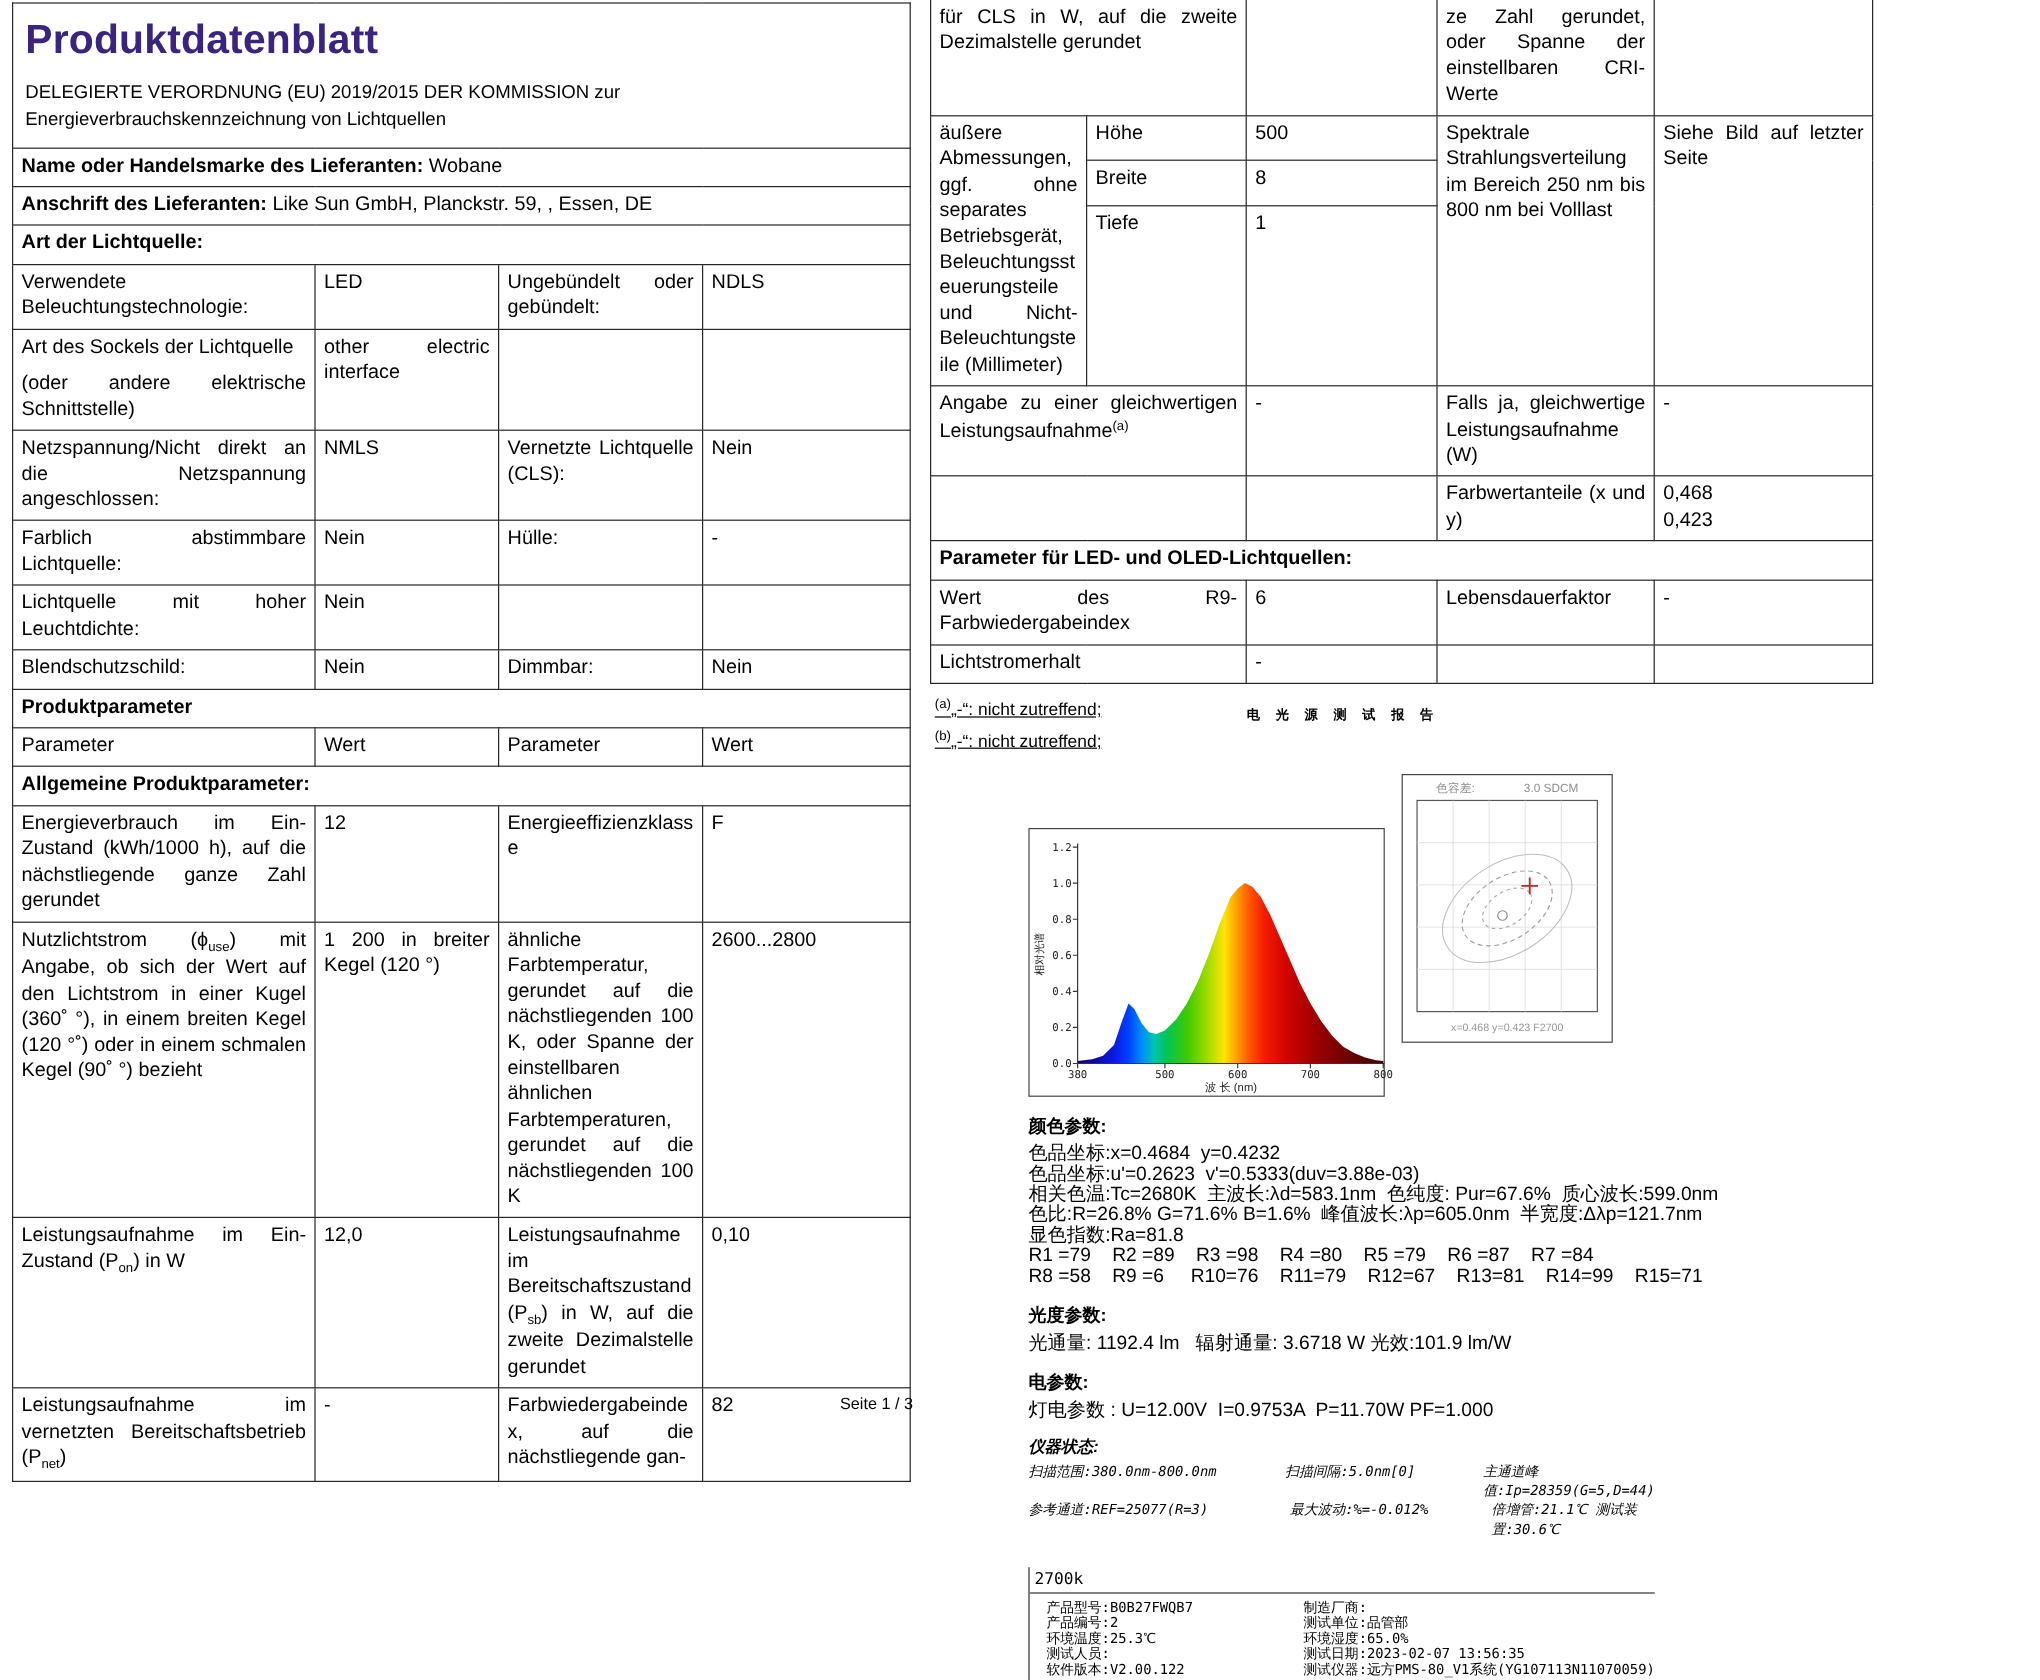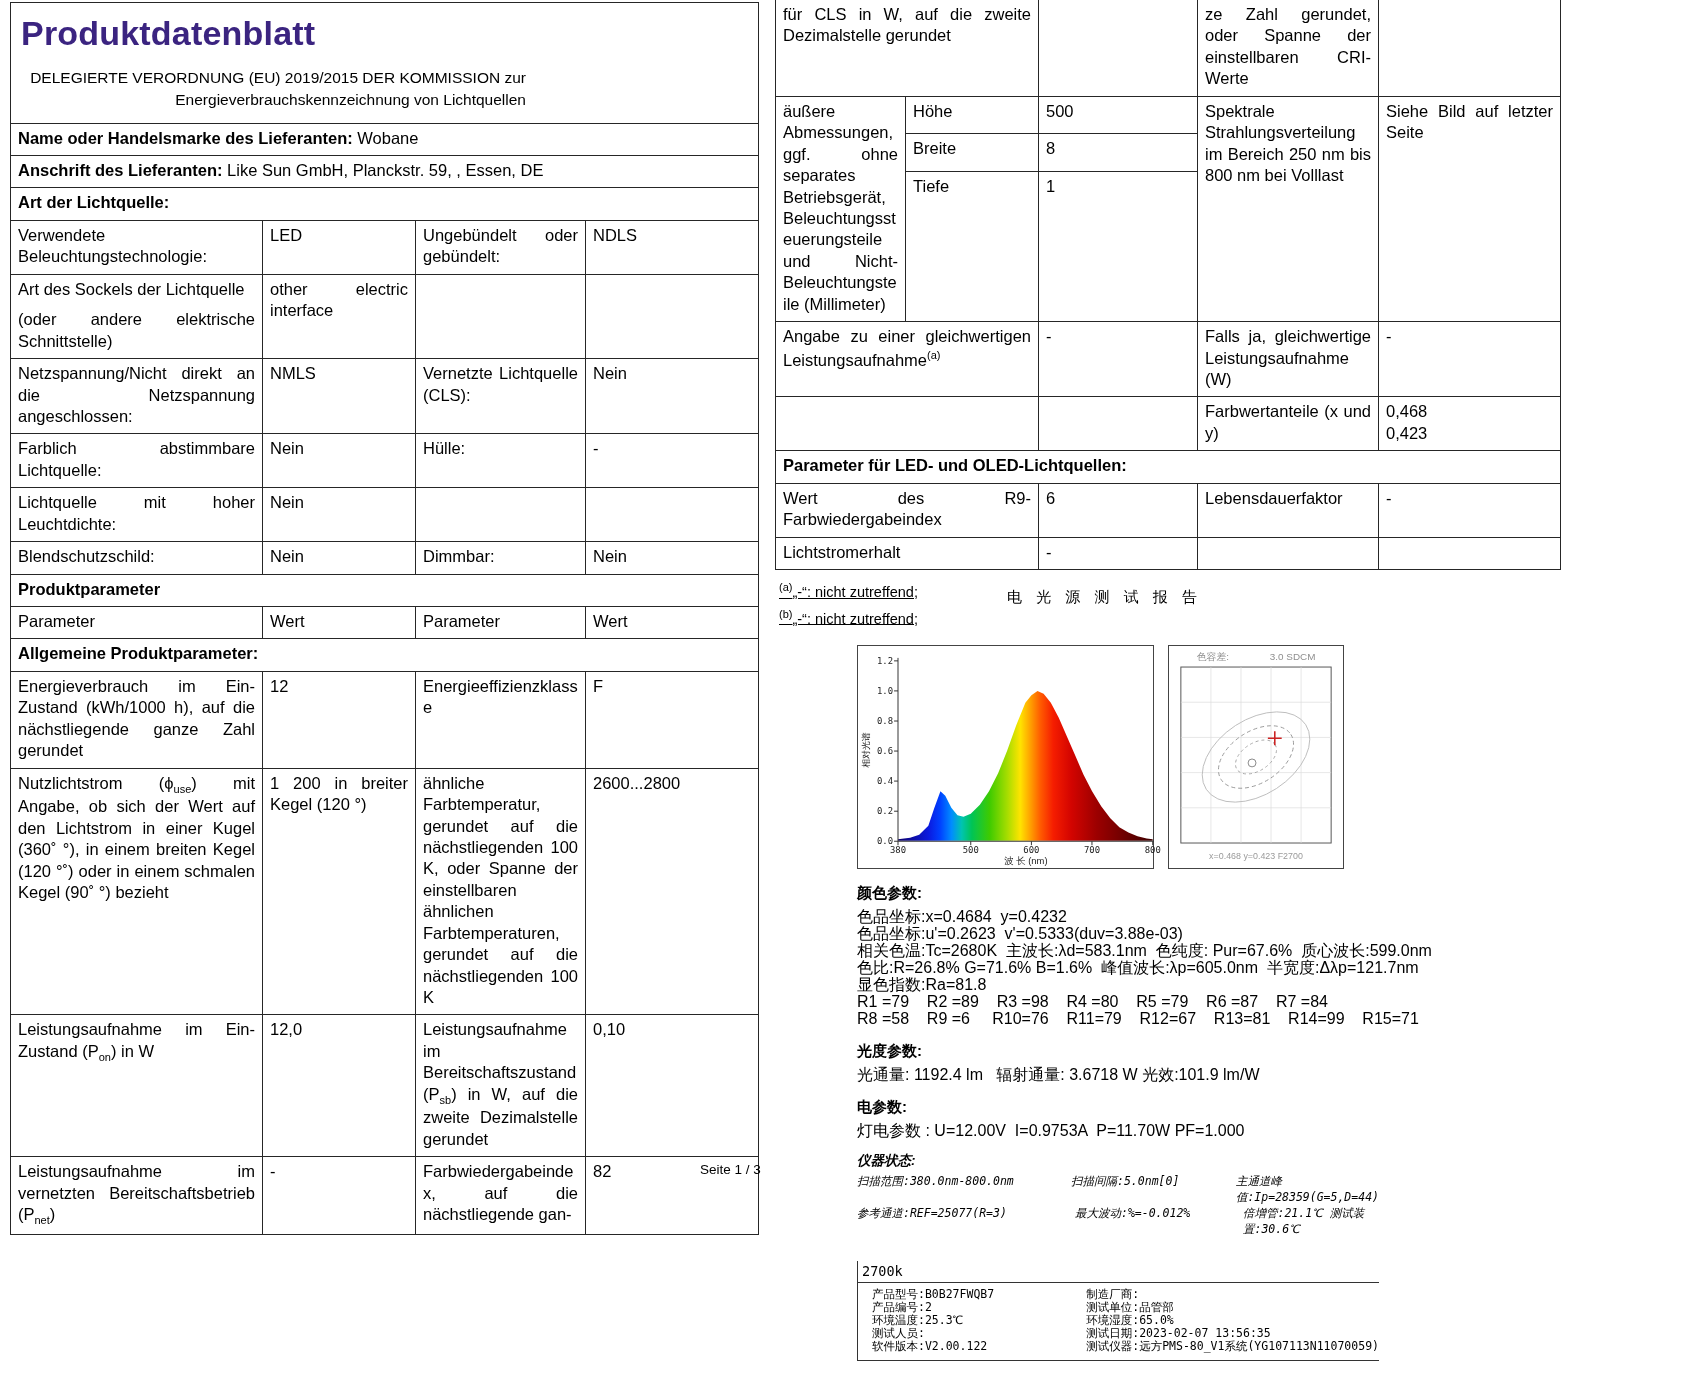--- a/index.html
+++ b/index.html
@@ -20,35 +20,35 @@
   td.bold { font-weight:bold; text-align:left; }
   td.center-bold { font-weight:bold; text-align:center; }
   td.plain { text-align:left; }
   sub { font-size:11px; }
   sup { font-size:11px; }
 
   
   .left-col { position:absolute; left:10px; top:2px; width:748px; }
   .title-cell { padding:8px 10px 12px !important; text-align:left !important; }
   .doc-title { font-size:34px; font-weight:bold; color:#3b2480; letter-spacing:0.2px; }
-  .doc-subtitle { margin-top:12px; font-size:15.5px; line-height:1.4; max-width:505px;text-align:right; }
+  .doc-subtitle { margin-top:12px; font-size:15.5px; line-height:1.4; max-width:505px; }
   .page-number { position:absolute; left:700px; top:1162px; font-size:13.5px; }
 
   
   .right-col { position:absolute; left:775px; top:0; width:785px; }
   .right-table tr:first-child td { border-top:none;margin-left:28px; }
   .row-tiefe td.dim-cell { height:150px; }
 
   .fn-title-row { display:flex; margin-top:8px; }
   .footnotes { width:232px; font-size:14.5px; line-height:1.7; padding-left:4px;text-decoration:underline; }
-  .report-title { font-weight:normal; font-size:15px; letter-spacing:5px; padding-top:10px; }
+  .report-title { font-weight:bold; font-size:11px; letter-spacing:5px; padding-top:10px;margin-left:32px; }
 
   .report-body { margin-left:82px; width:522px; }
   .charts-row { display:flex; gap:14px; margin-top:14px; }
-  .chart-box { width:297px; height:224px; border:1px solid #444; background:#fff; }
+  .chart-box { width:297px; height:224px; border:1px solid #444; background:#fff;margin-top:45px; }
   .chroma-box { width:176px; height:224px; border:1px solid #444; background:#fff; }
   svg { display:block; }
 
   .sec-h { font-weight:bold; font-size:15px; margin:15px 0 5px; }
   .mono-line {
     font-family:Liberation Sans, sans-serif;
     font-size:16px; line-height:17px; white-space:pre;
   }
   .inst { font-style:italic; }
   .inst .sec-h { margin:13px 0 3px; font-size:13.5px; }

